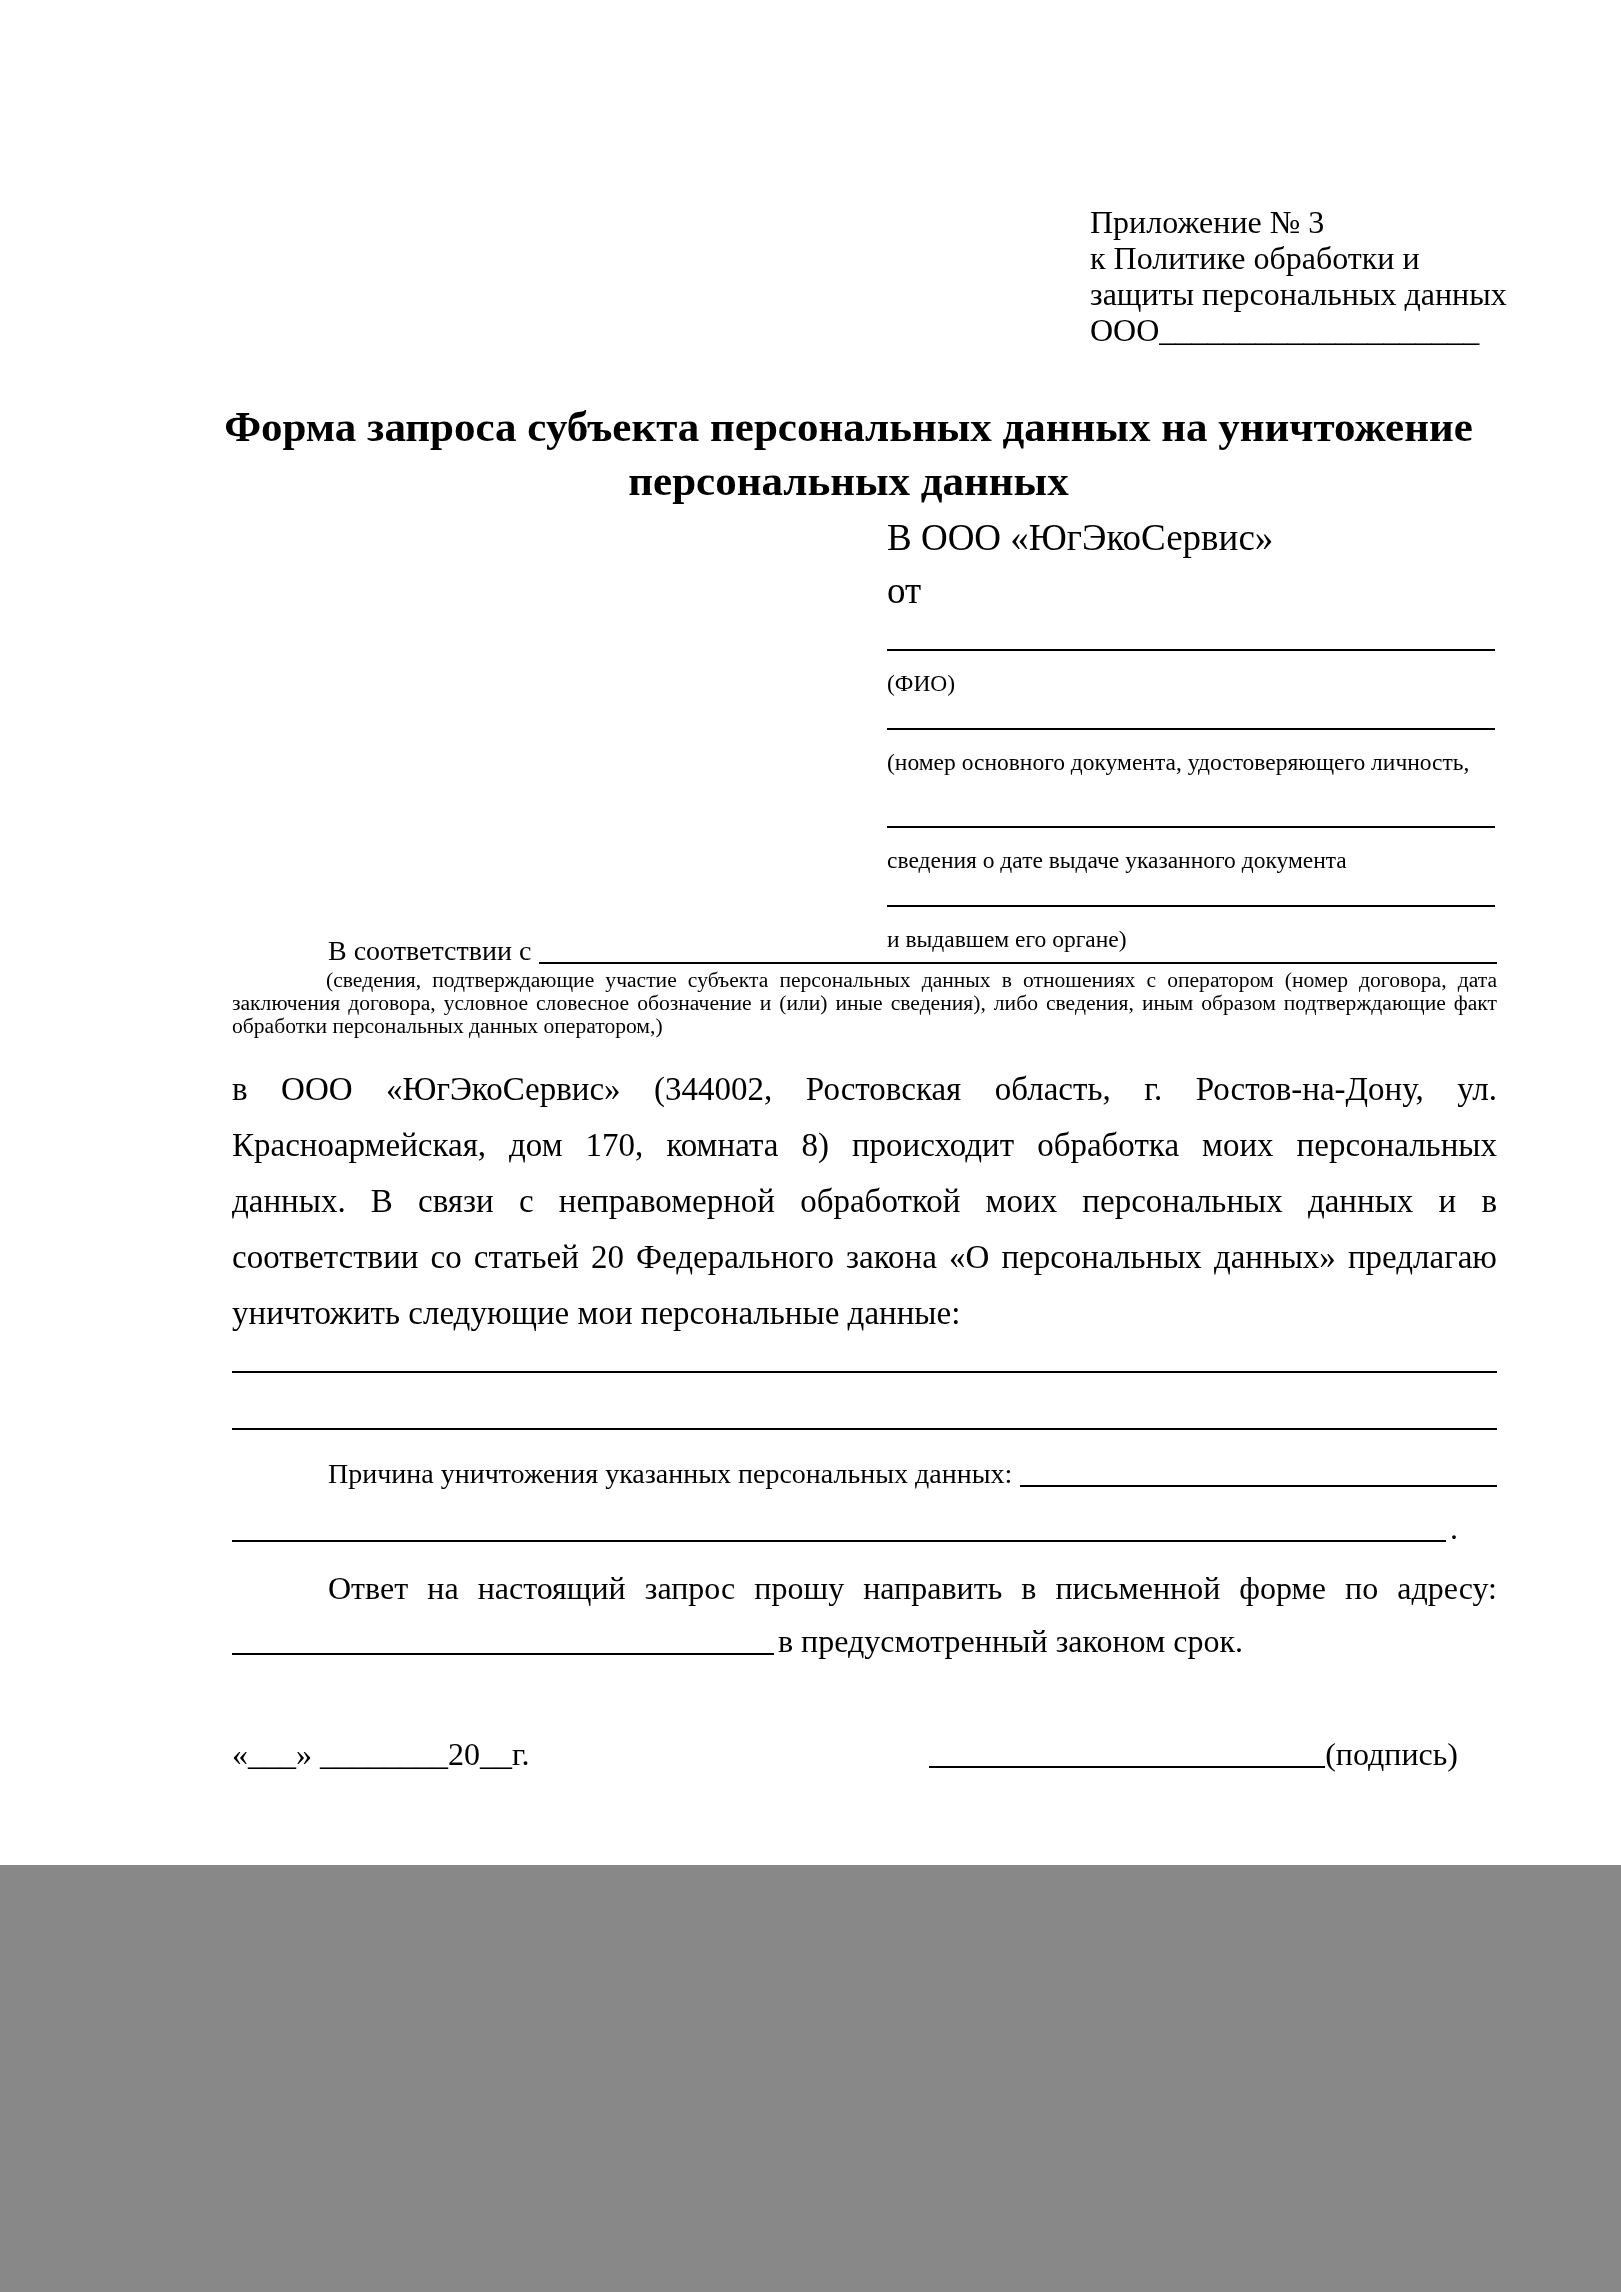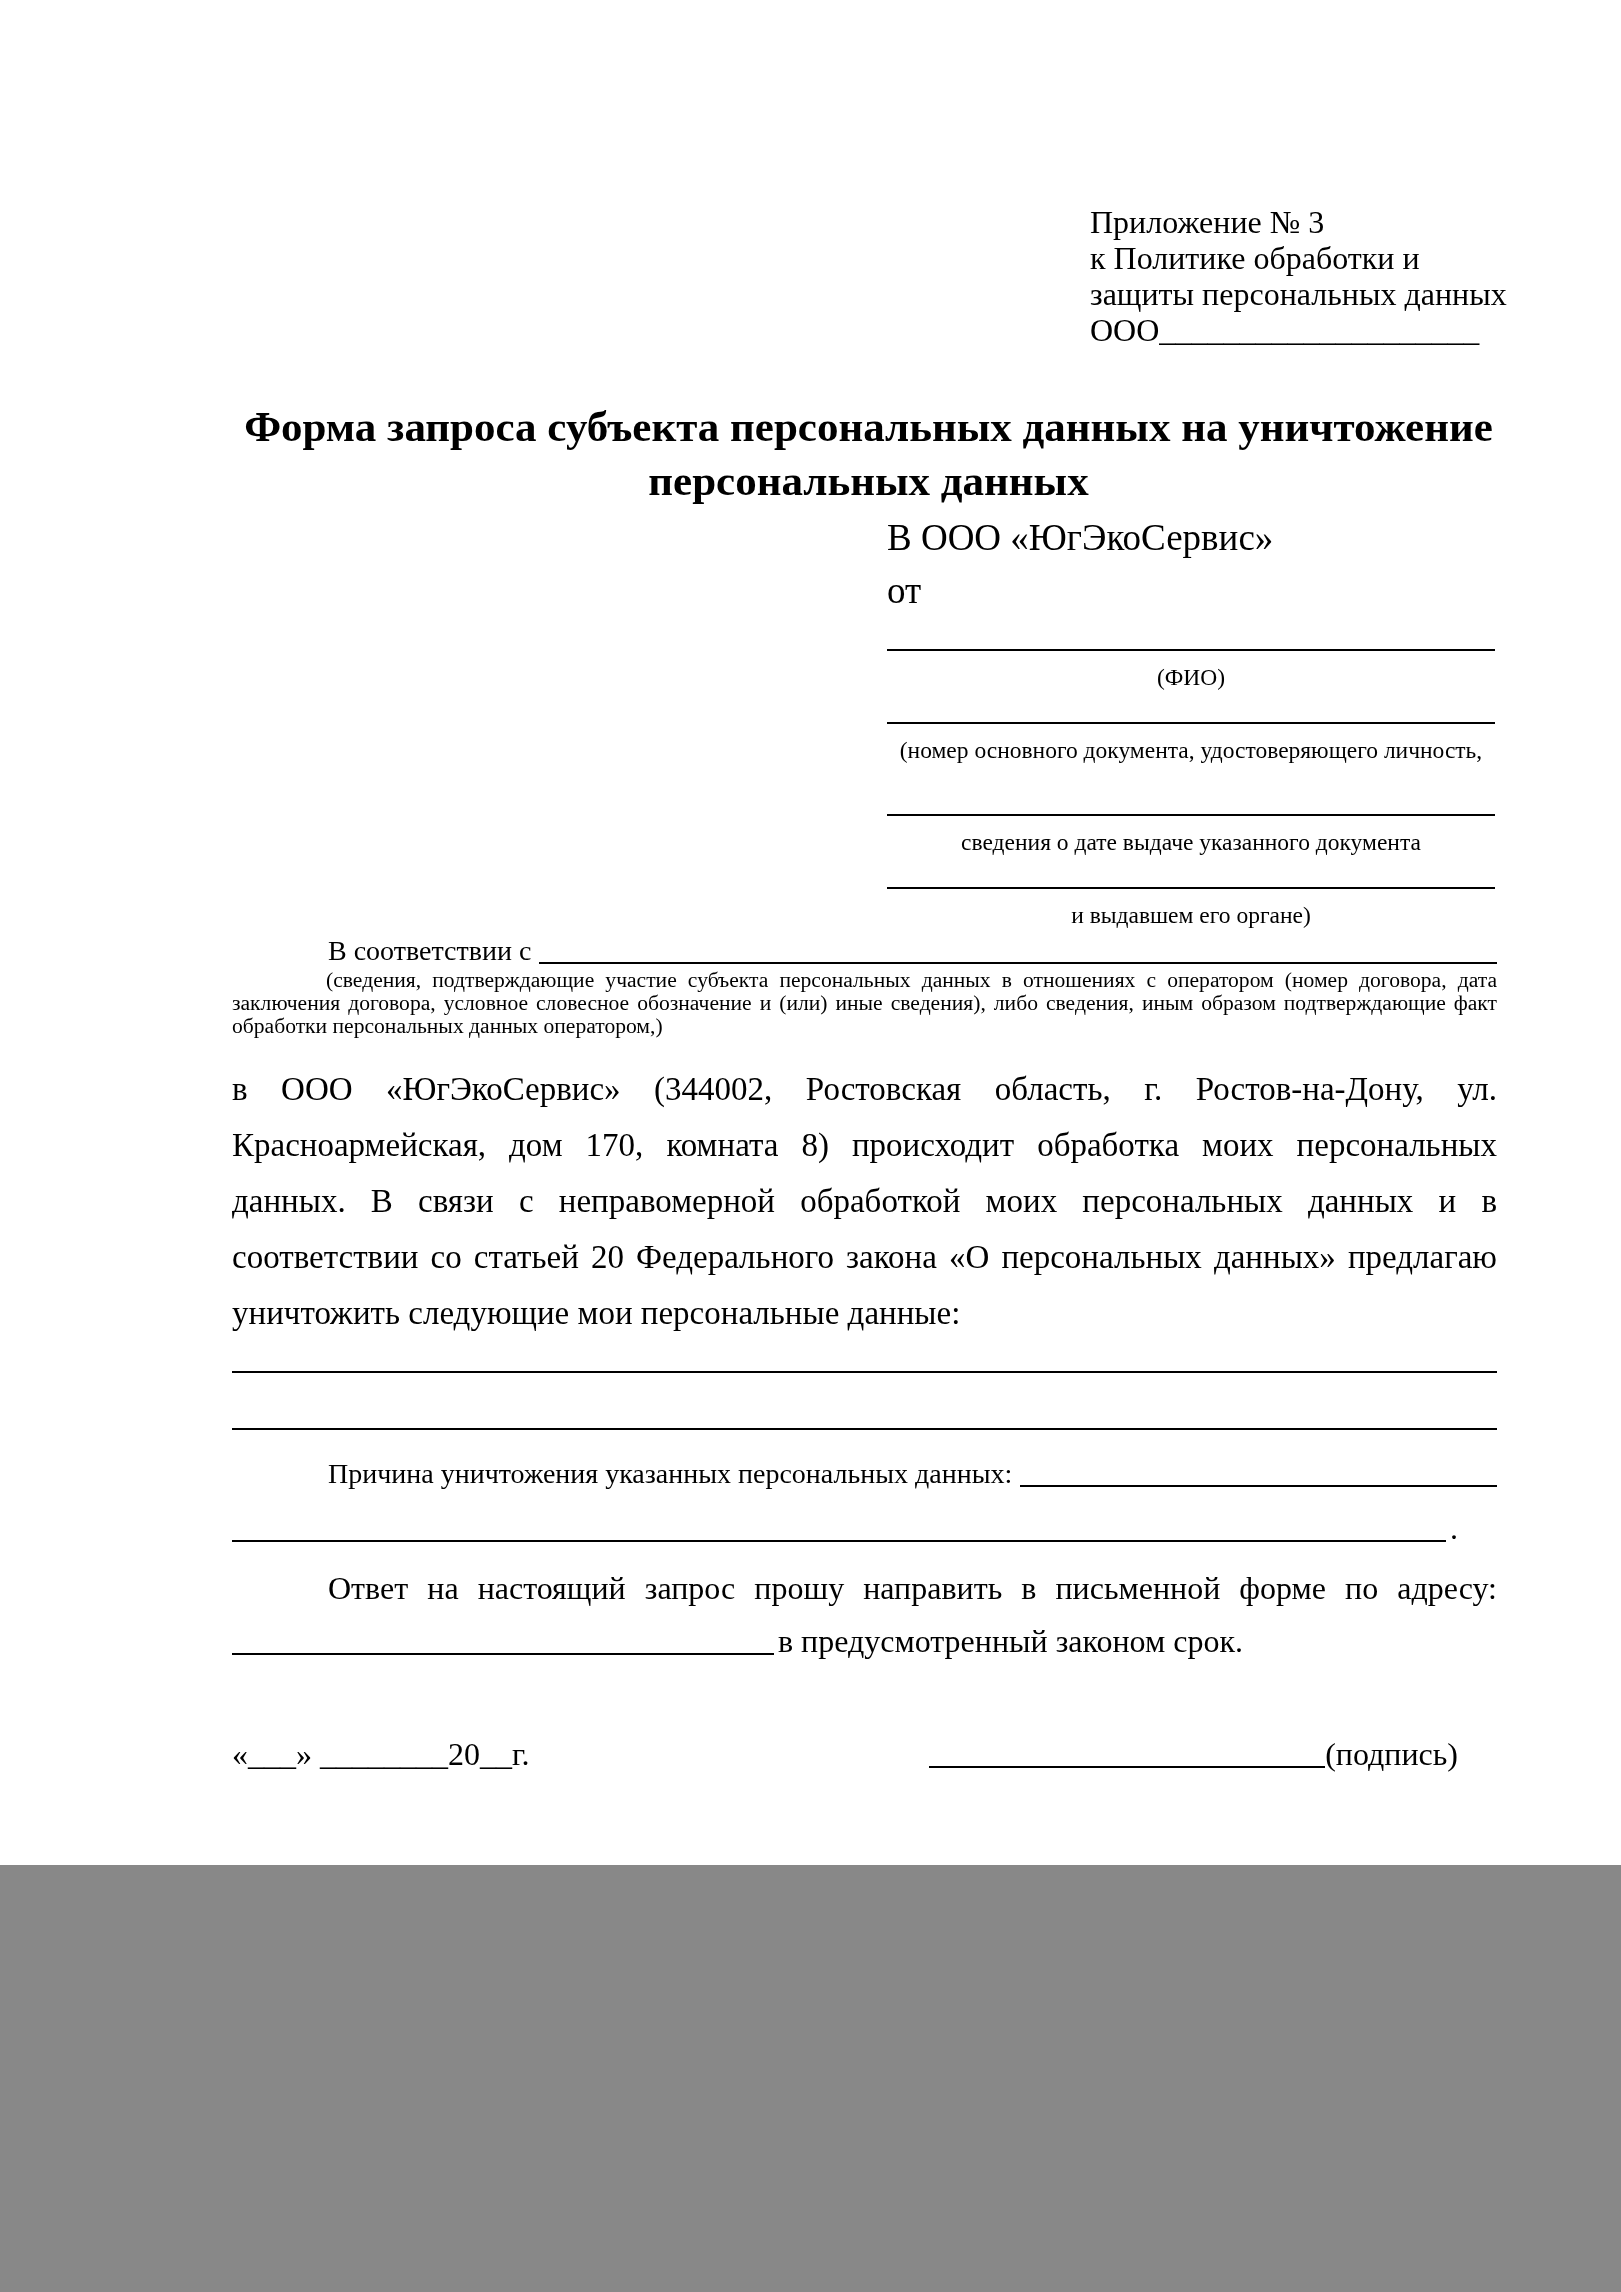--- a/index.html
+++ b/index.html
@@ -15,40 +15,40 @@
   
   .header-block {
     position: absolute;
     left: 1090px; top: 204px; width: 404px;
     font-size: 32px; line-height: 36px;
     white-space: nowrap;
   }
   
   .doc-title {
     position: absolute;
-    left: 236px; top: 400px; width: 1265px;
+    left: 216px; top: 400px; width: 1265px;
     font-size: 43px; line-height: 54px;
     font-weight: bold; text-align: center;
   }
   
   .addressee {
     position: absolute;
     left: 887px; top: 516px; width: 608px;
     font-size: 37px;
   }
   .addressee .to-line   { line-height: 43px; white-space: nowrap; }
   .addressee .from-line { line-height: 43px; margin-top: 9.8px; }
   .blank-rule { height: 0; border-bottom: 2px solid #000; }
   .addressee .f1 { margin-top: 37px; }
   .addressee .f2 { margin-top: 32px; }
   .addressee .f3 { margin-top: 50px; }
   .addressee .f4 { margin-top: 32px; }
   .field-caption {
     font-size: 23.5px; line-height: 25.5px;
-    text-align: center; margin-top: 14px;
+    margin-top: 20px;
     white-space: nowrap;
     font-family: Liberation Serif, serif;
   }
   
   .accordance-row {
     position: absolute;
     left: 232px; top: 931px; width: 1265px;
     font-size: 28px; line-height: 39px;
     display: flex;
   }

